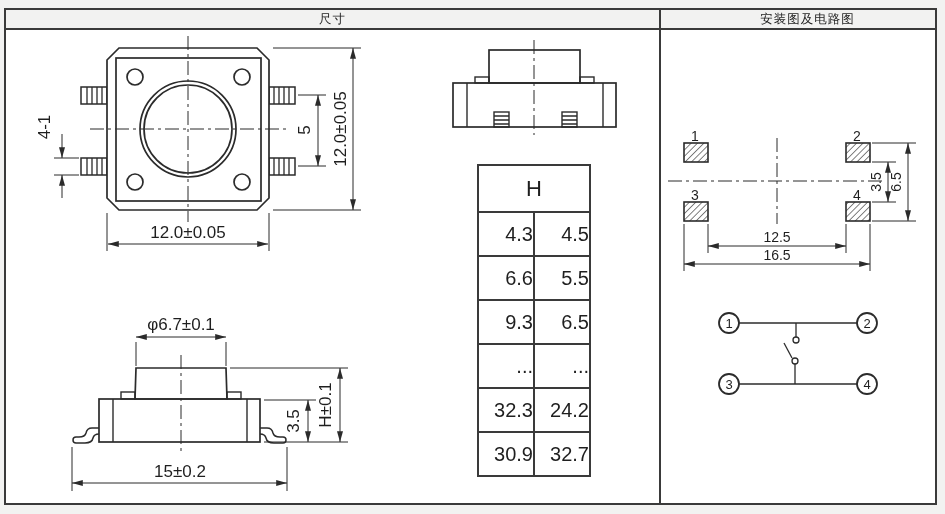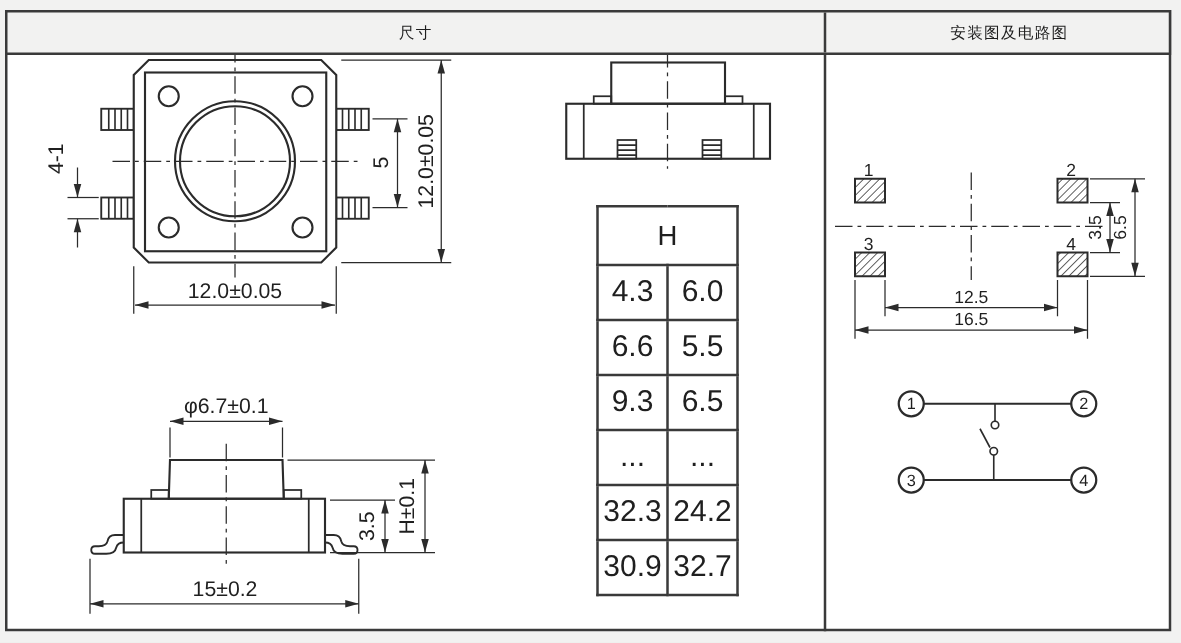--- a/index.html
+++ b/index.html
@@ -5,21 +5,21 @@
   html,body{margin:0;padding:0;background:#e9e9e7;}
   .page{
     position:relative;width:945px;height:514px;background:#f2f2f1;
     font-family:"Liberation Sans",sans-serif;overflow:hidden;
   }
   .frame{
     position:absolute;left:4px;top:8px;width:933px;height:497px;
     box-sizing:border-box;border:2px solid #3a3a3a;background:#ffffff;
   }
   .header-row{
-    position:absolute;left:4px;top:8px;width:933px;height:36px;
+    position:absolute;left:4px;top:8px;width:933px;height:22px;
     box-sizing:border-box;border:2px solid #3a3a3a;background:#f2f2f1;
     display:flex;z-index:3;
   }
   .header-cell{
     display:flex;align-items:center;justify-content:center;
     font-size:12.5px;color:#1e1e1e;letter-spacing:1px;
   }
   .header-cell.left{width:655px;border-right:2px solid #3a3a3a;box-sizing:border-box;}
   .header-cell.right{flex:1;padding-left:19px;}
   .vdivider{
@@ -29,21 +29,21 @@
   .drawing-svg{position:absolute;left:0;top:0;z-index:1;}
   .h-table{
     position:absolute;left:477px;top:164px;width:114px;z-index:2;
     border-collapse:collapse;table-layout:fixed;background:#fff;
   }
   .h-table th,.h-table td{
     border:2px solid #3a3a3a;text-align:center;vertical-align:middle;
     color:#1f1f1f;padding:0;
   }
   .h-table th{height:45px;font-size:22px;font-weight:normal;}
-  .h-table td{height:42px;font-size:24px;}
+  .h-table td{height:42px;font-size:20px;text-align:right;}
   svg text{fill:#1f1f1f;font-family:"Liberation Sans",sans-serif;}
 </style>
 </head>
 <body>
 
 <div class="page">
 
   <div class="frame"></div>
 
   <svg class="drawing-svg" width="945" height="514" viewBox="0 0 945 514">
@@ -247,21 +247,21 @@
 
   <table class="h-table">
     <thead>
       <tr>
         <th colspan="2">H</th>
       </tr>
     </thead>
     <tbody>
       <tr>
         <td>4.3</td>
-        <td>6.0</td>
+        <td>4.5</td>
       </tr>
       <tr>
         <td>6.6</td>
         <td>5.5</td>
       </tr>
       <tr>
         <td>9.3</td>
         <td>6.5</td>
       </tr>
       <tr>

